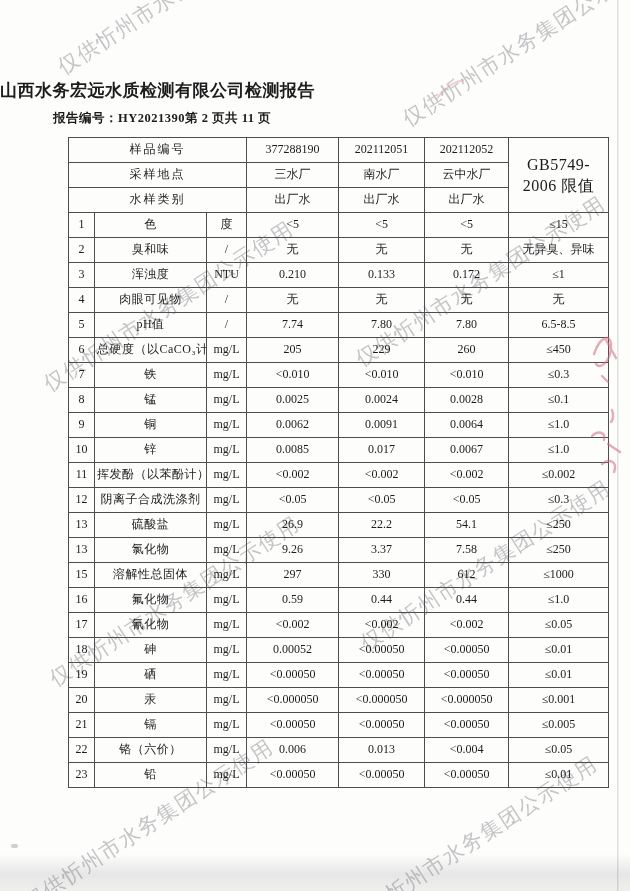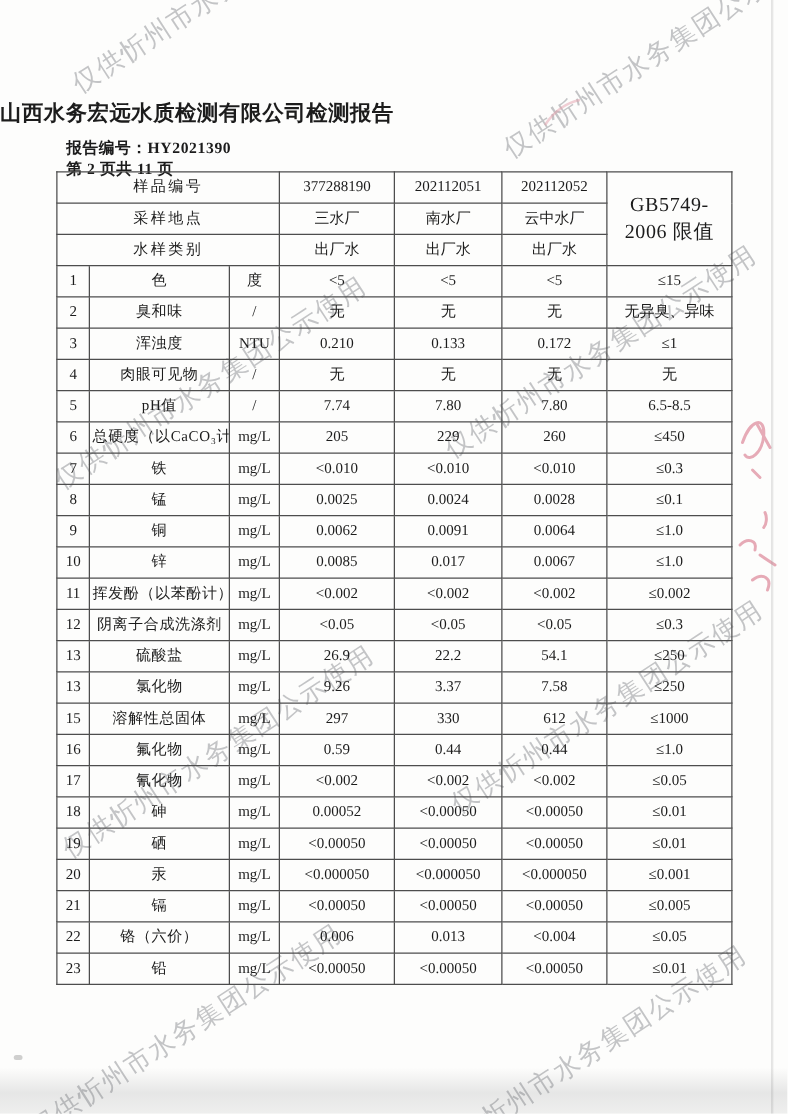--- a/index.html
+++ b/index.html
@@ -20,25 +20,25 @@
     pointer-events:none;user-select:none;
   }
   
   .title{
     position:absolute;top:79px;left:0;width:630px;text-align:left;
     font-size:17px;font-weight:bold;letter-spacing:0.5px;
   }
   .meta-line{
     position:absolute;top:110px;left:53px;width:534px;
     display:flex;justify-content:flex-start;
-    font-size:12.5px;font-weight:bold;letter-spacing:0.5px;flex-direction:column;
+    font-size:12.5px;font-weight:bold;letter-spacing:0.5px;
   }
   
   table.report{
-    position:absolute;left:45px;top:137px;width:540px;
+    position:absolute;left:68px;top:137px;width:540px;
     border-collapse:collapse;table-layout:fixed;
     font-size:12px;
     border-radius:26px;
   }
   table.report td{
     border:1px solid #4d4d4d;
     height:24px;padding:0 2px;
     text-align:center;vertical-align:middle;
     line-height:1.1;
     overflow:hidden;white-space:nowrap;

